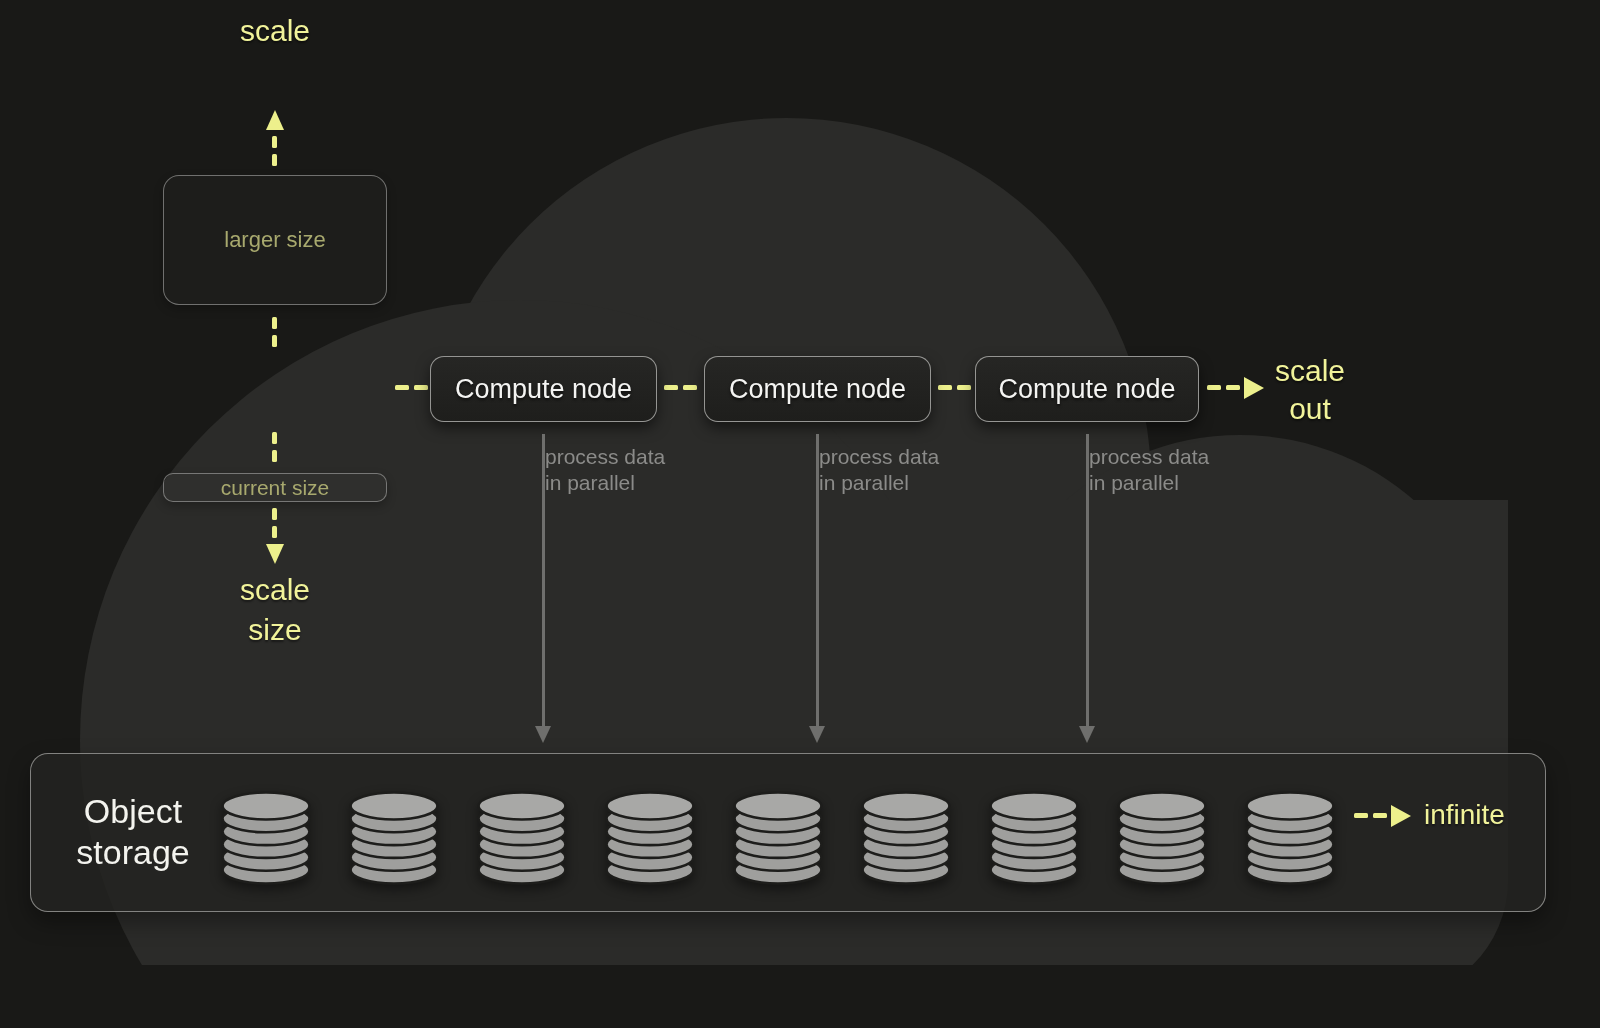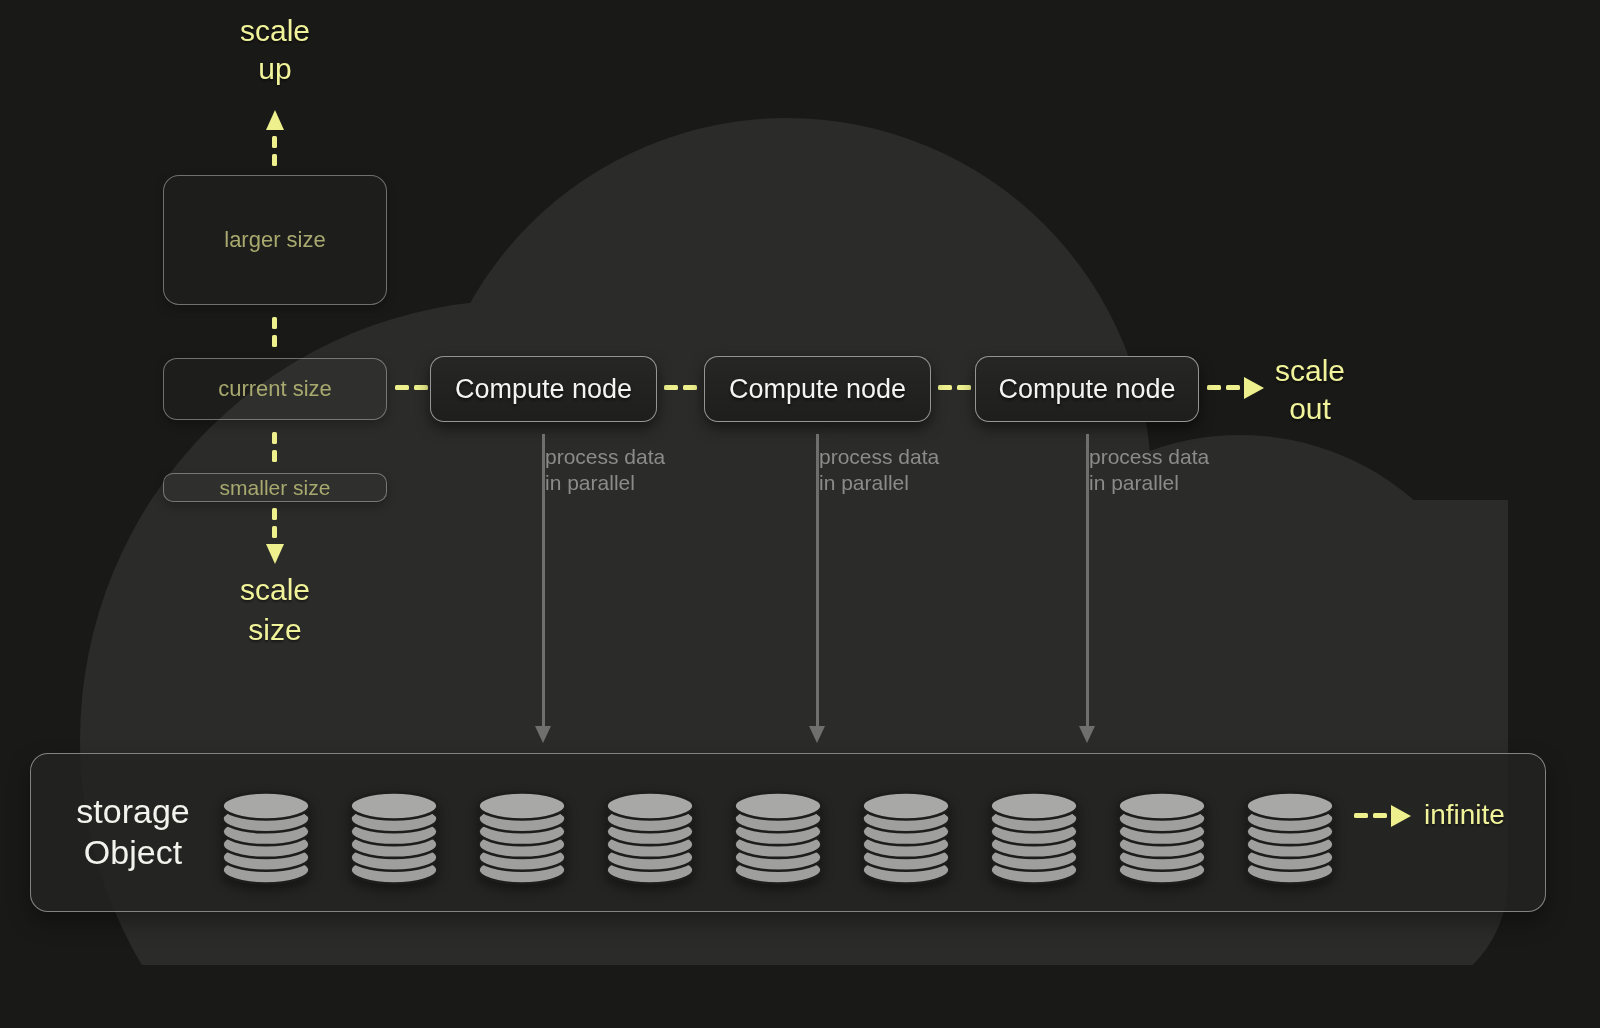--- a/index.html
+++ b/index.html
@@ -78,42 +78,38 @@
 
   <div class="cloud-clip">
     <div class="cloud-shape c-a"></div>
     <div class="cloud-shape c-b"></div>
     <div class="cloud-shape c-c"></div>
     <div class="cloud-shape c-d"></div>
   </div>
 
   <div class="ylabel" style="left:175px;top:12px;width:200px;">
     <div>scale</div>
-    <div>up</div>
   </div>
   <div class="tri tri-up" style="left:266px;top:110px;"></div>
   <div class="dash-v" style="left:272px;top:136px;"></div>
   <div class="dash-v" style="left:272px;top:154px;"></div>
 
   <div class="size-box sb-larger">
     <span>larger size</span>
   </div>
 
   <div class="dash-v" style="left:272px;top:317px;"></div>
   <div class="dash-v" style="left:272px;top:335px;"></div>
 
-  <div class="size-box sb-current">
-    <span>current size</span>
-  </div>
 
   <div class="dash-v" style="left:272px;top:432px;"></div>
   <div class="dash-v" style="left:272px;top:450px;"></div>
 
   <div class="size-box sb-smaller">
-    <span>smaller size</span>
+    <span>current size</span>
   </div>
 
   <div class="dash-v" style="left:272px;top:508px;"></div>
   <div class="dash-v" style="left:272px;top:526px;"></div>
   <div class="tri tri-down" style="left:266px;top:544px;"></div>
 
   <div class="ylabel" style="left:175px;top:570px;width:200px;line-height:40px;">
     <div>scale</div>
     <div>size</div>
   </div>
@@ -159,22 +155,22 @@
 
   <div class="vline" style="left:1086px;"></div>
   <div class="gtri" style="left:1079px;"></div>
   <div class="note" style="left:1089px;">
     <div>process data</div>
     <div>in parallel</div>
   </div>
 
   <div class="storage-box"></div>
   <div class="storage-label">
+    <div>Object</div>
     <div>storage</div>
-    <div>Object</div>
   </div>
 
   <div class="cyl-row" id="cyl-row">
   <svg width="96" height="96" viewBox="0 0 96 96">
     <g stroke="#1d1d1b" stroke-width="2.6" fill="#9f9f9d">
       <ellipse cx="48" cy="81" rx="43.5" ry="13.5"></ellipse>
       <ellipse cx="48" cy="68.2" rx="43.5" ry="13.5"></ellipse>
       <ellipse cx="48" cy="55.4" rx="43.5" ry="13.5"></ellipse>
       <ellipse cx="48" cy="42.6" rx="43.5" ry="13.5"></ellipse>
       <ellipse cx="48" cy="29.8" rx="43.5" ry="13.5"></ellipse>

